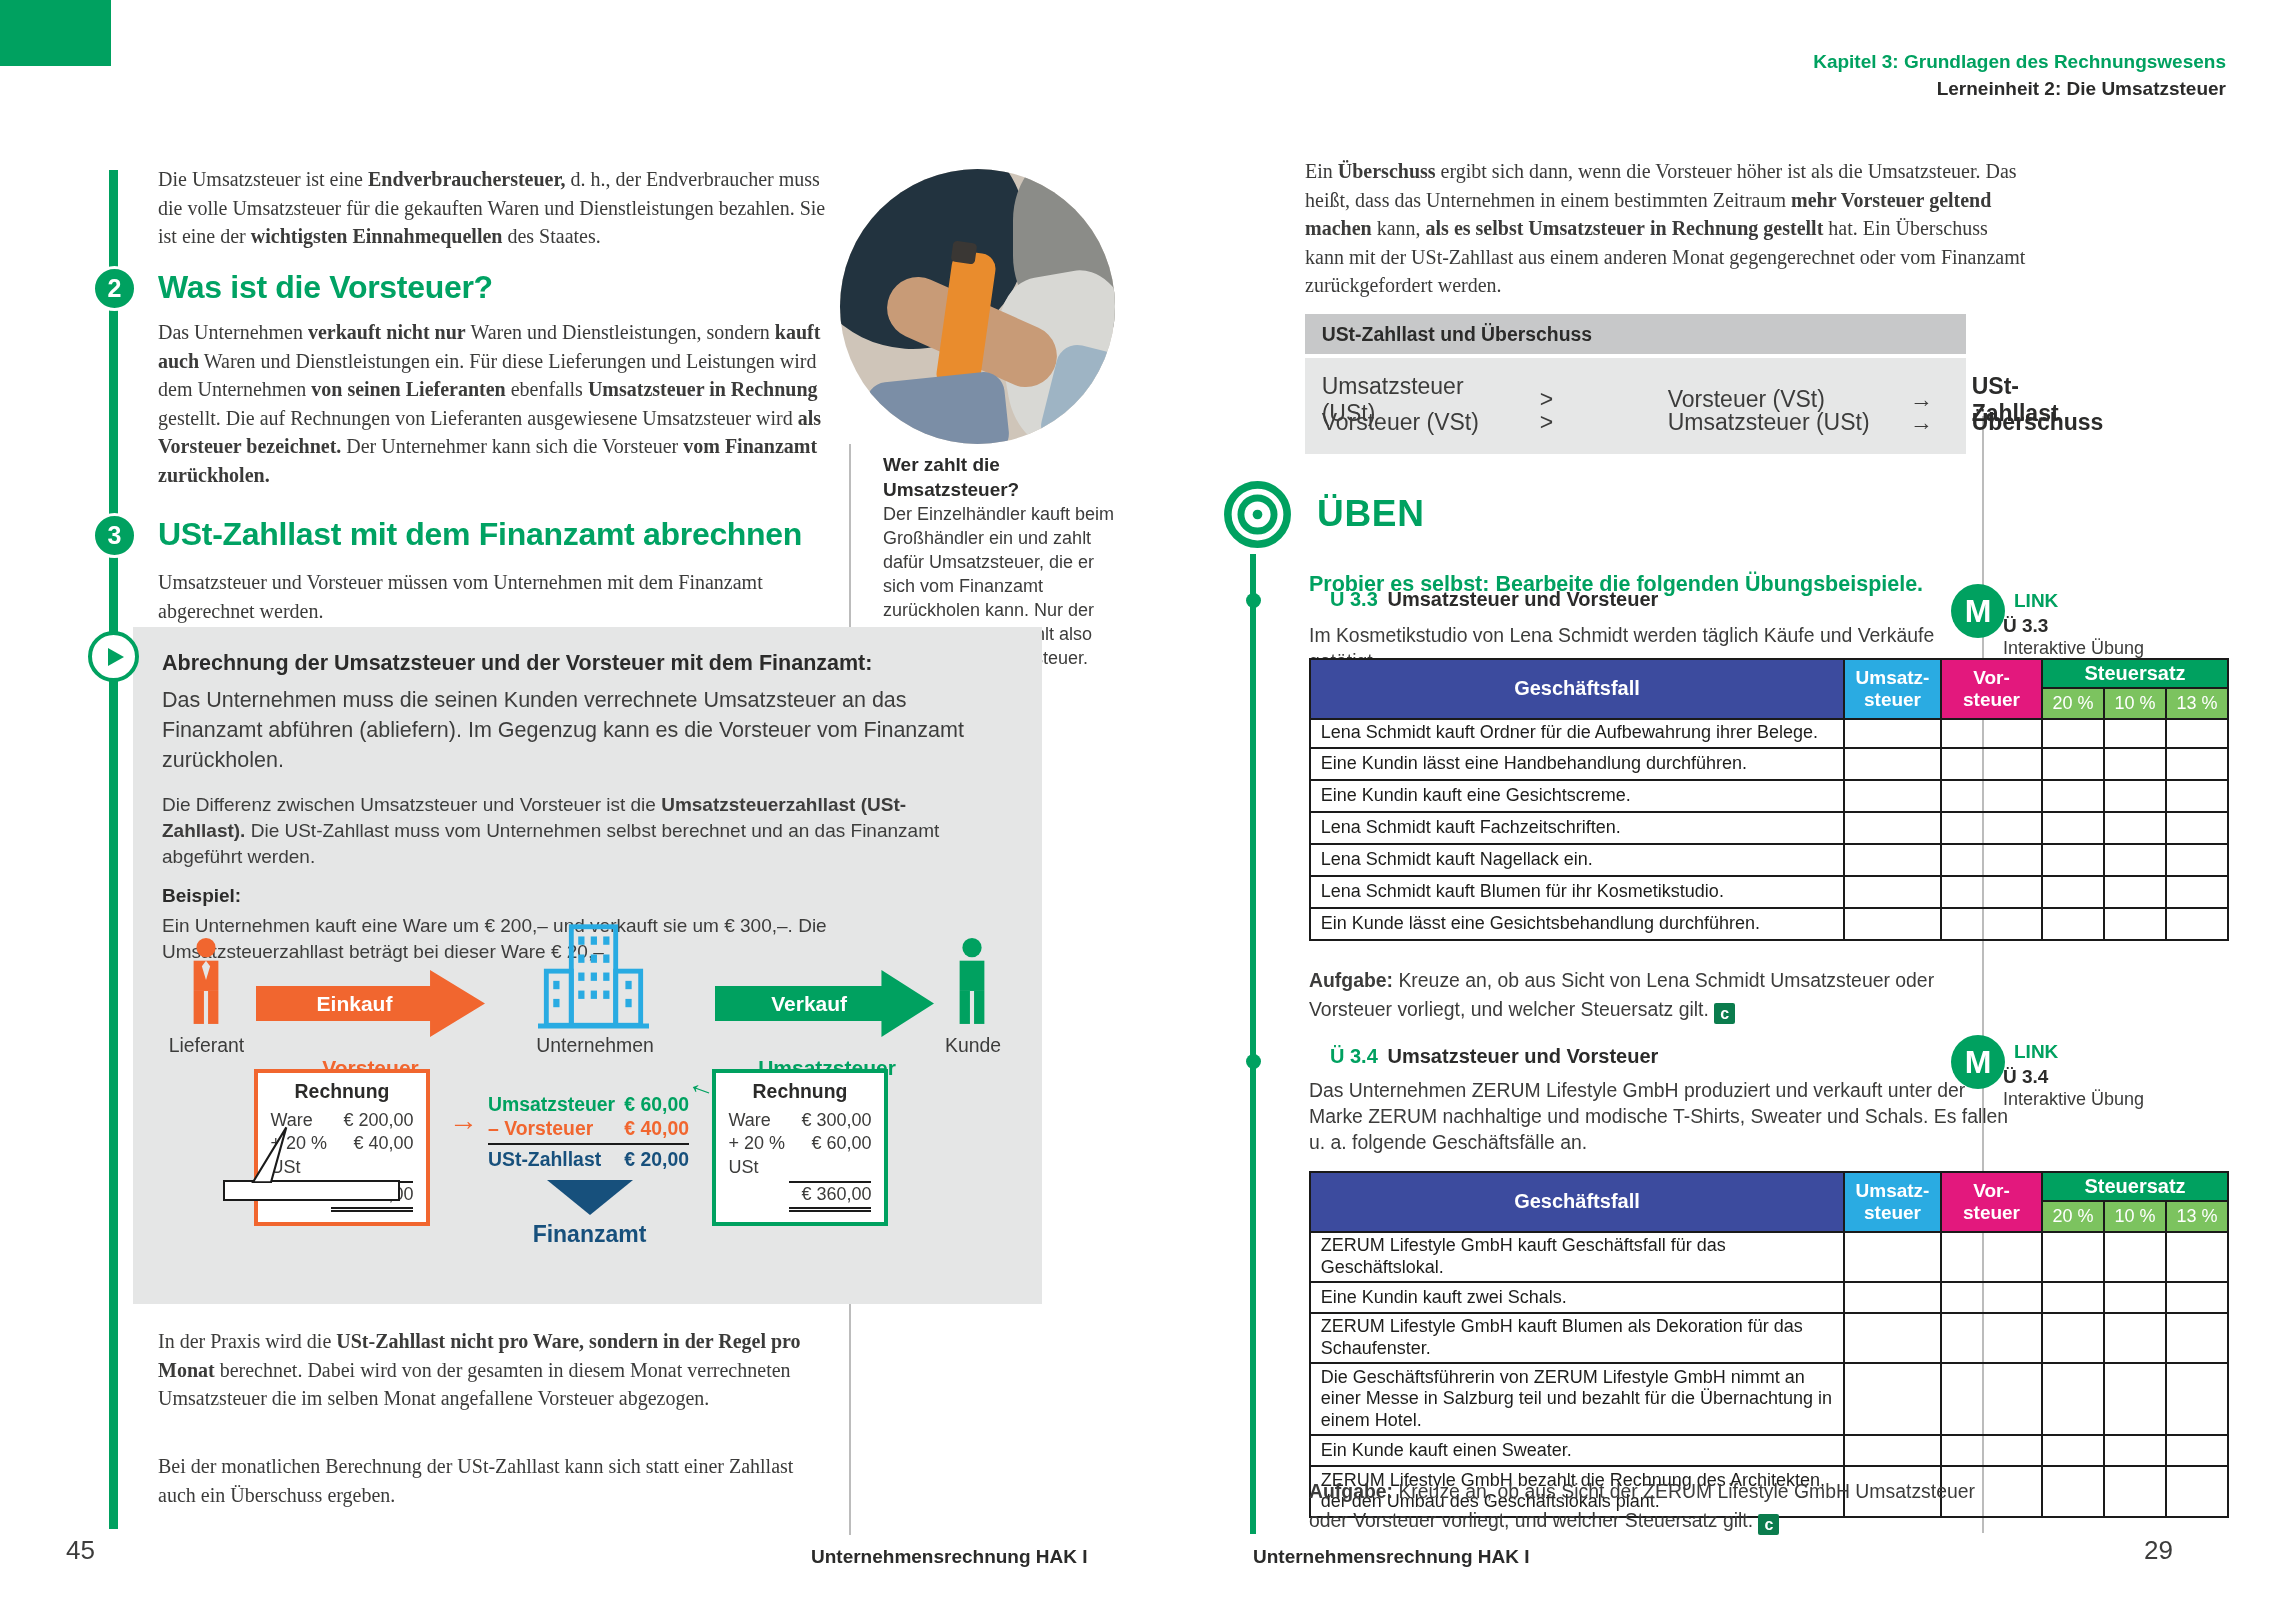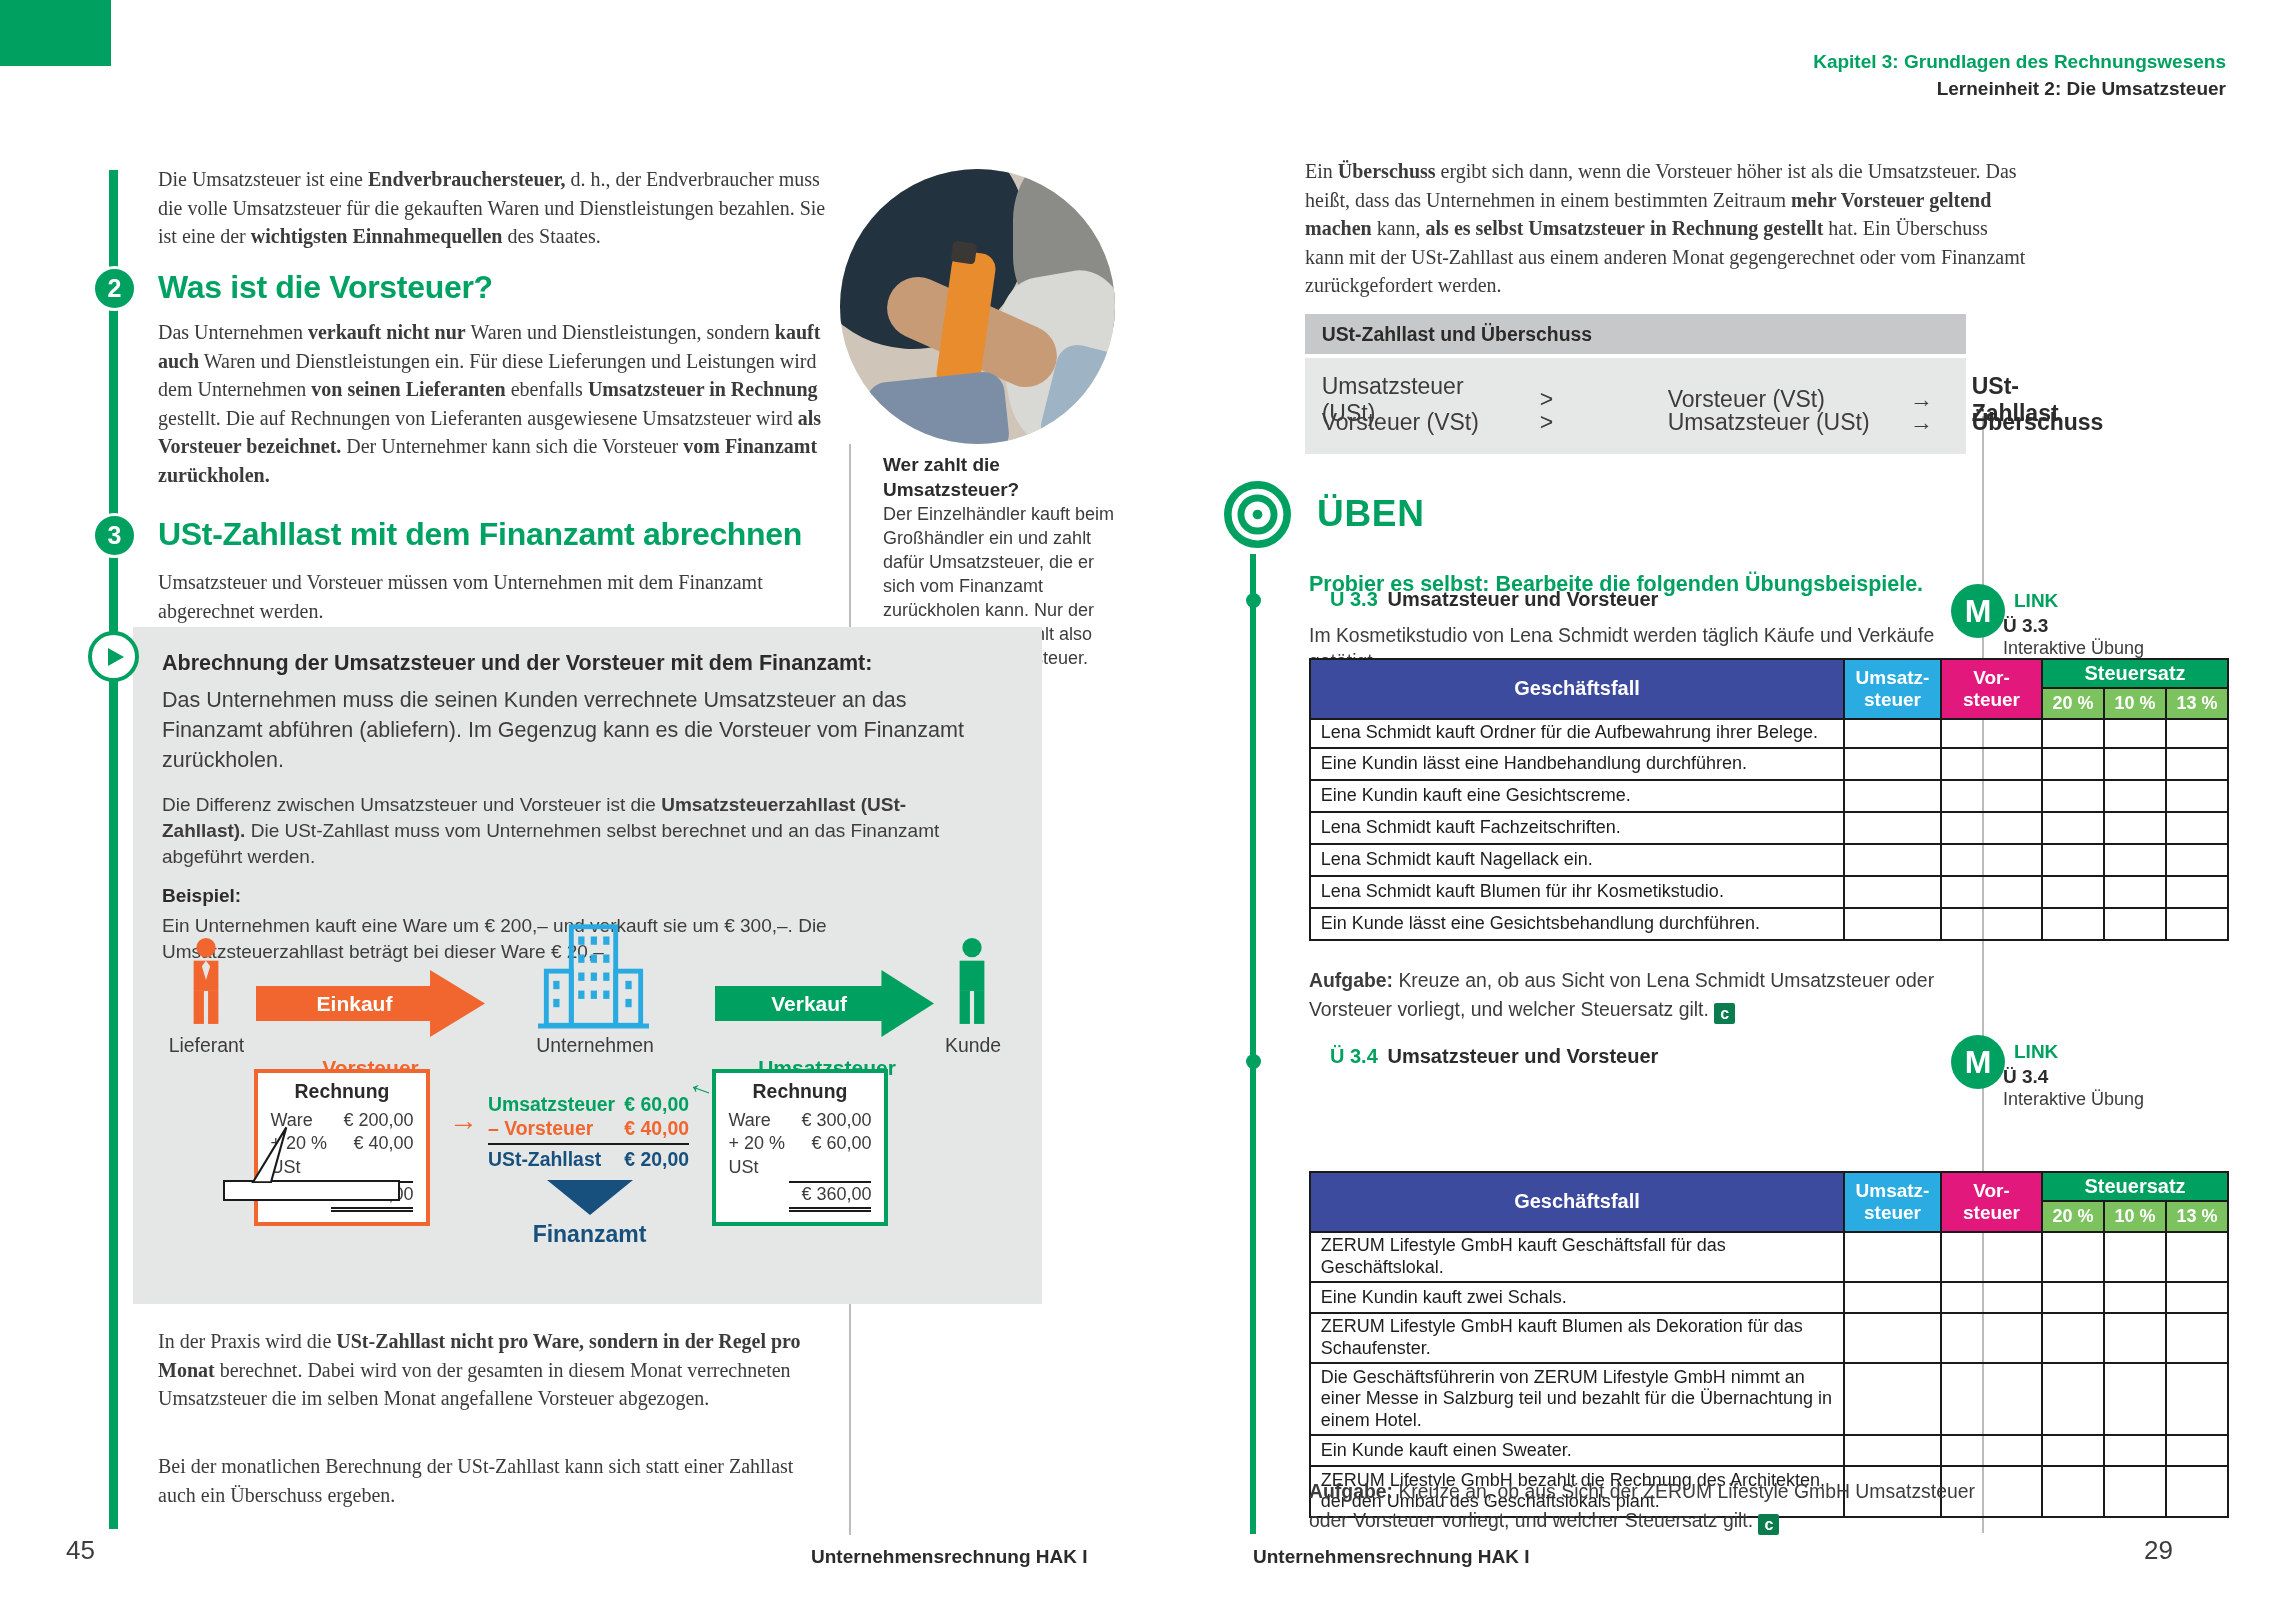--- a/index.html
+++ b/index.html
@@ -69,21 +69,21 @@
   .ex-title{color:#2b2b2a;}
   .ex-intro{font-size:19.4px;line-height:26px;color:#3c3c3b;}
   .dot{width:15.3px;height:15.3px;border-radius:50%;background:#00a160;}
 
   table.ex-table{border-collapse:collapse;table-layout:fixed;width:917px;padding-left:12px;}
   table.ex-table th,table.ex-table td{border:2.1px solid #1a1a1a;box-sizing:border-box;}
   .th-gf{background:#3c4b9e;color:#fff;font-size:20px;font-weight:bold;text-align:center;}
   .th-us{background:#2aabe2;color:#fff;font-size:19px;font-weight:bold;text-align:center;line-height:22px;}
   .th-vs{background:#e3187d;color:#fff;font-size:19px;font-weight:bold;text-align:center;line-height:22px;}
   .th-sts{background:#00a160;color:#fff;font-size:20px;font-weight:bold;text-align:center;height:29px;}
-  .th-rate{background:#7cc35f;color:#fff;font-size:18px;font-weight:bold;text-align:center;height:30.5px;}
+  .th-rate{background:#7cc35f;color:#fff;font-size:18px;font-weight:normal;text-align:center;height:30.5px;}
   td.row-label{font-size:18px;color:#1d1d1b;padding:2.8px 4.2px 2.8px 9.7px;line-height:21.5px;}
   .aufg{font-size:19.4px;line-height:29px;color:#3c3c3b;}
   .badge-c{display:inline-block;width:21px;height:21px;background:#0b7c4d;color:#fff;
      font-size:16px;font-weight:bold;text-align:center;line-height:21px;border-radius:2.1px;vertical-align:-2.8px;}
 
   .m-icon{width:54px;height:54px;border-radius:50%;background:#00a160;color:#fff;
      display:flex;align-items:center;justify-content:center;font-weight:bold;font-size:32px;}
   .link-label{color:#00a160;font-weight:bold;font-size:19px;}
   .link-id{color:#2b2b2a;font-weight:bold;font-size:19px;}
   .link-sub{color:#3c3c3b;font-size:18px;}
@@ -399,20 +399,21 @@
   </table>
 
   <div class="abs aufg" style="left:1309px;top:966px;width:694px;">
     <span><b>Aufgabe:</b><span> Kreuze an, ob aus Sicht von Lena Schmidt Umsatzsteuer oder Vorsteuer vorliegt, und welcher Steuersatz gilt. </span></span><span class="badge-c">c</span>
   </div>
 
   <div class="abs dot" style="left:1246px;top:1054px;"></div>
   <div class="abs ex-head" style="left:1309px;top:1045px;">
     <span class="ex-id">Ü 3.4</span><span class="ex-title">Umsatzsteuer und Vorsteuer</span>
   </div>
+  <div class="abs ex-intro" style="left:1309px;top:1077px;width:701px;">Das Unternehmen ZERUM Lifestyle GmbH produziert und verkauft unter der Marke ZERUM nachhaltige und modische T-Shirts, Sweater und Schals. Es fallen u. a. folgende Geschäftsfälle an.</div>
 
   <div class="abs m-icon" style="left:1951px;top:1035px;">M</div>
   <div class="abs link-label" style="left:2014px;top:1041px;">LINK</div>
   <div class="abs link-id" style="left:2003px;top:1066px;">Ü 3.4</div>
   <div class="abs link-sub" style="left:2003px;top:1089px;">Interaktive Übung</div>
 
   <table class="abs ex-table" style="left:1309px;top:1171px;">
     <colgroup>
         <col style="width:534px">
         <col style="width:97px">

